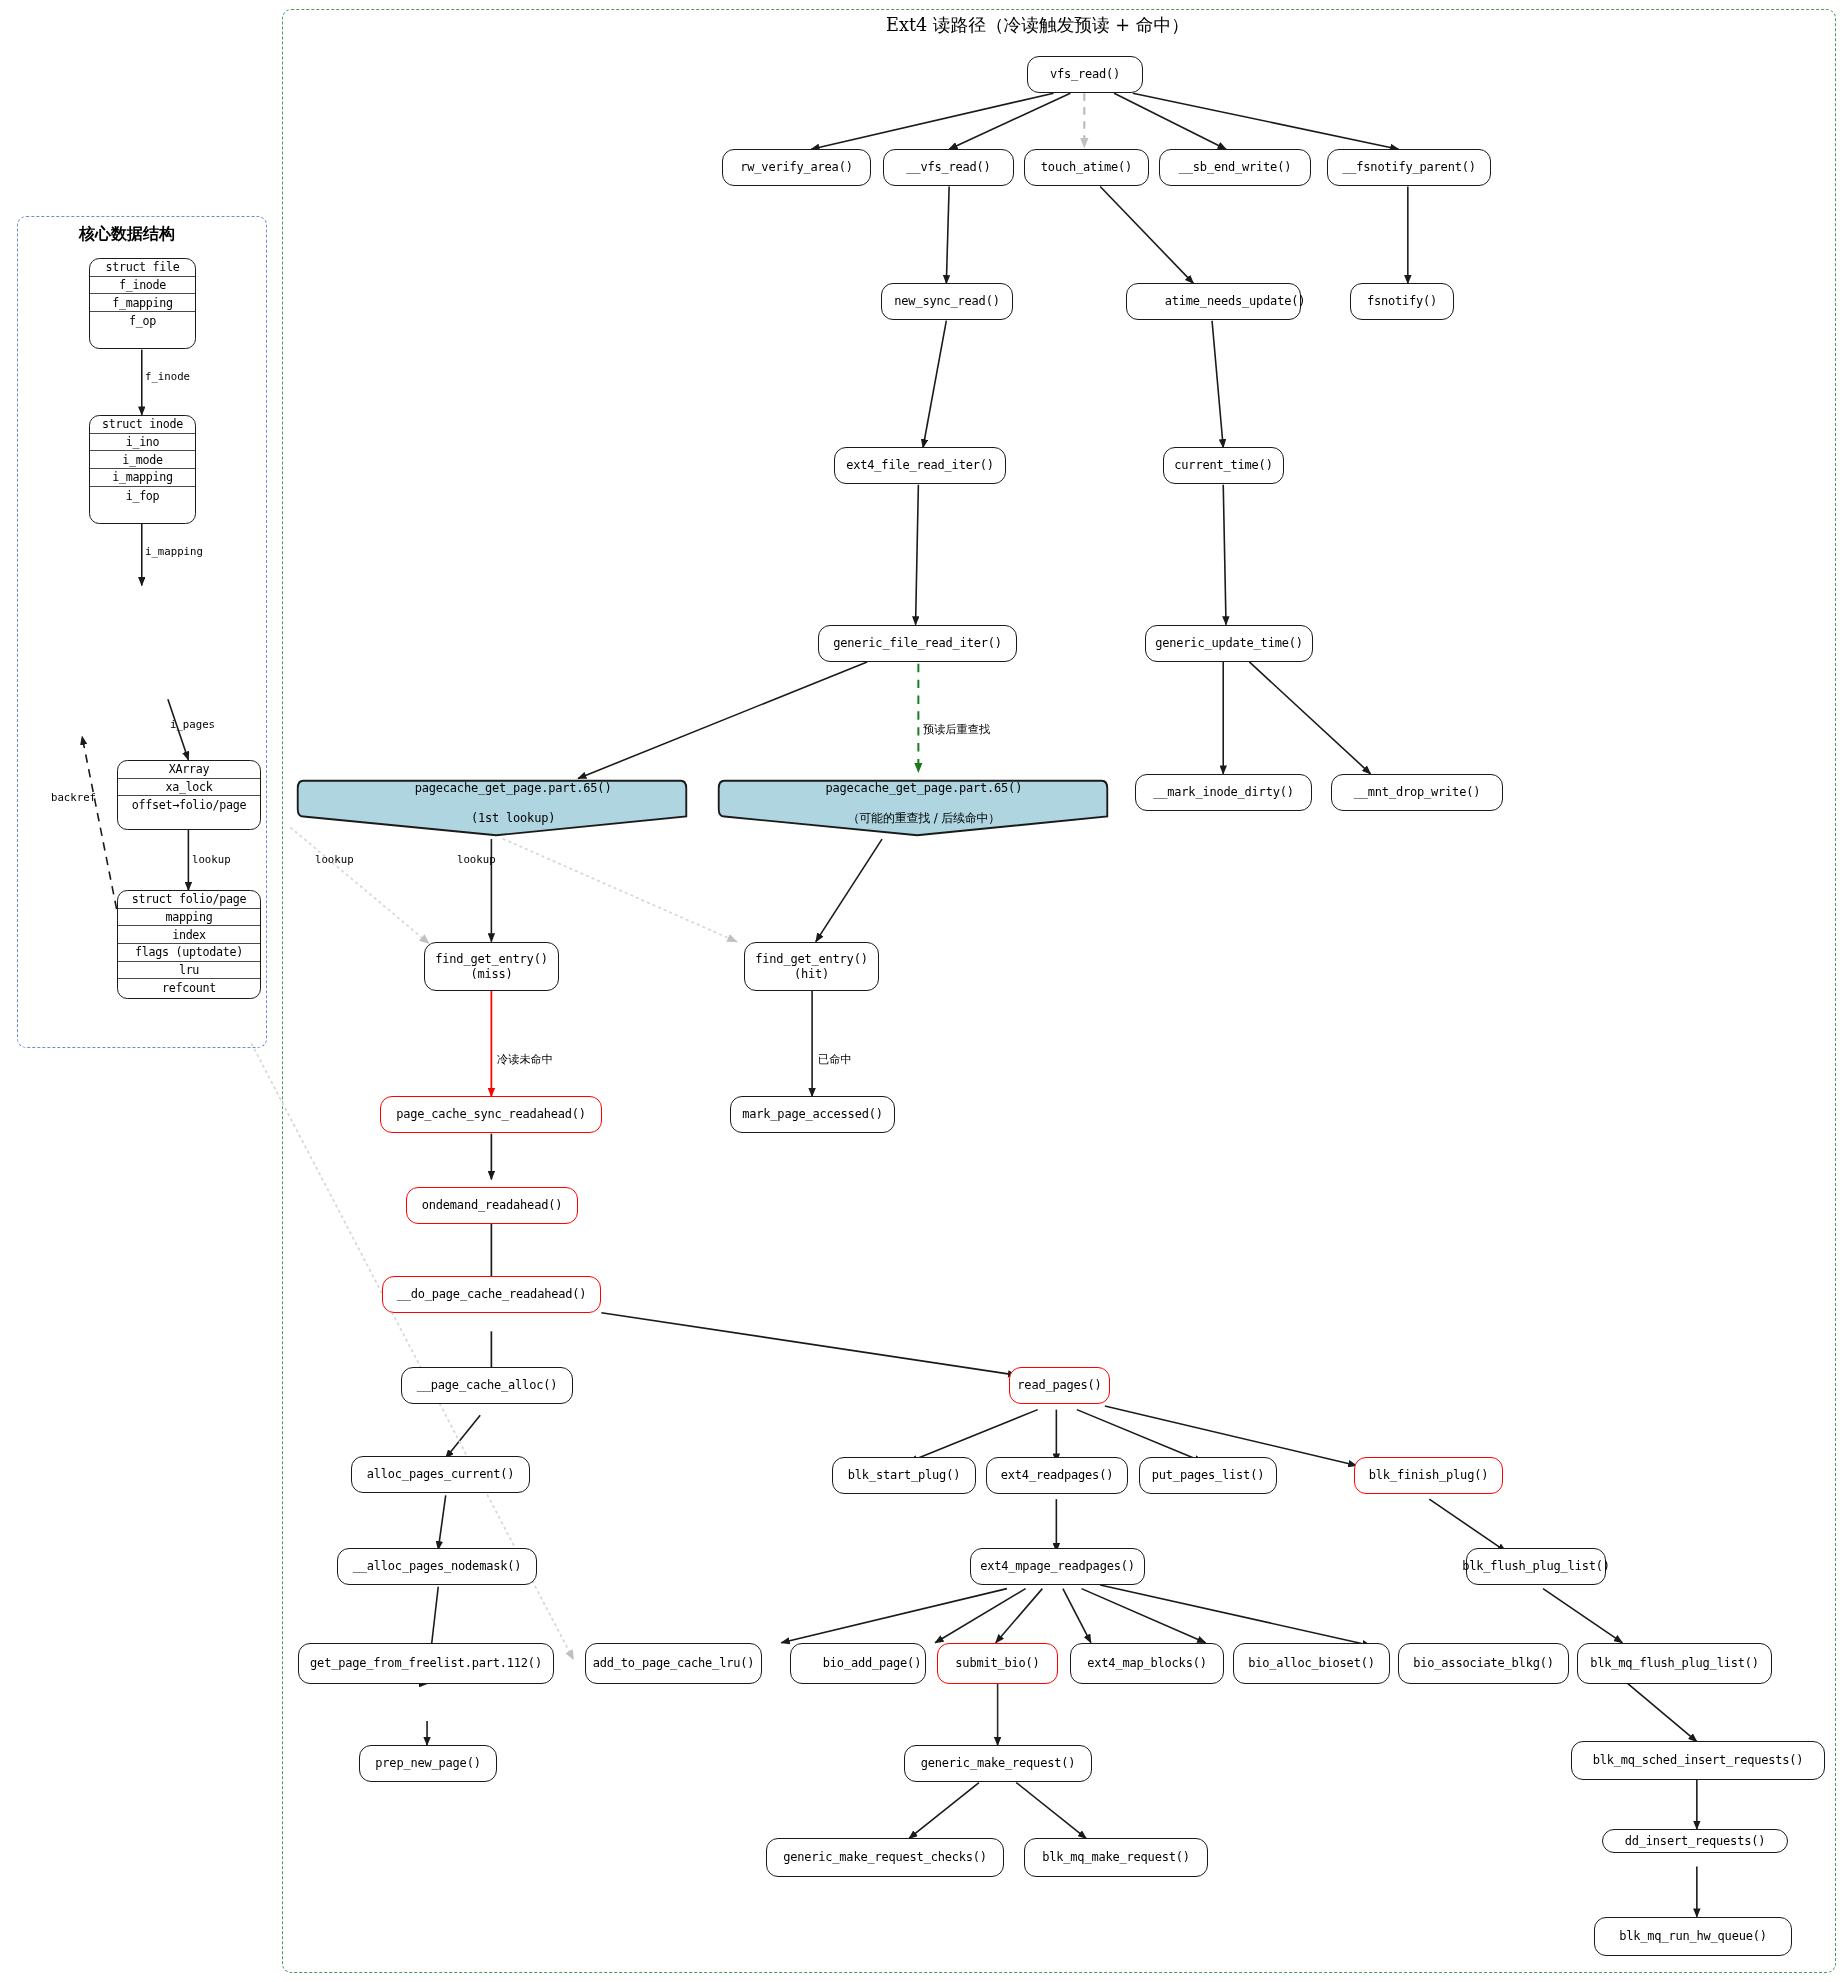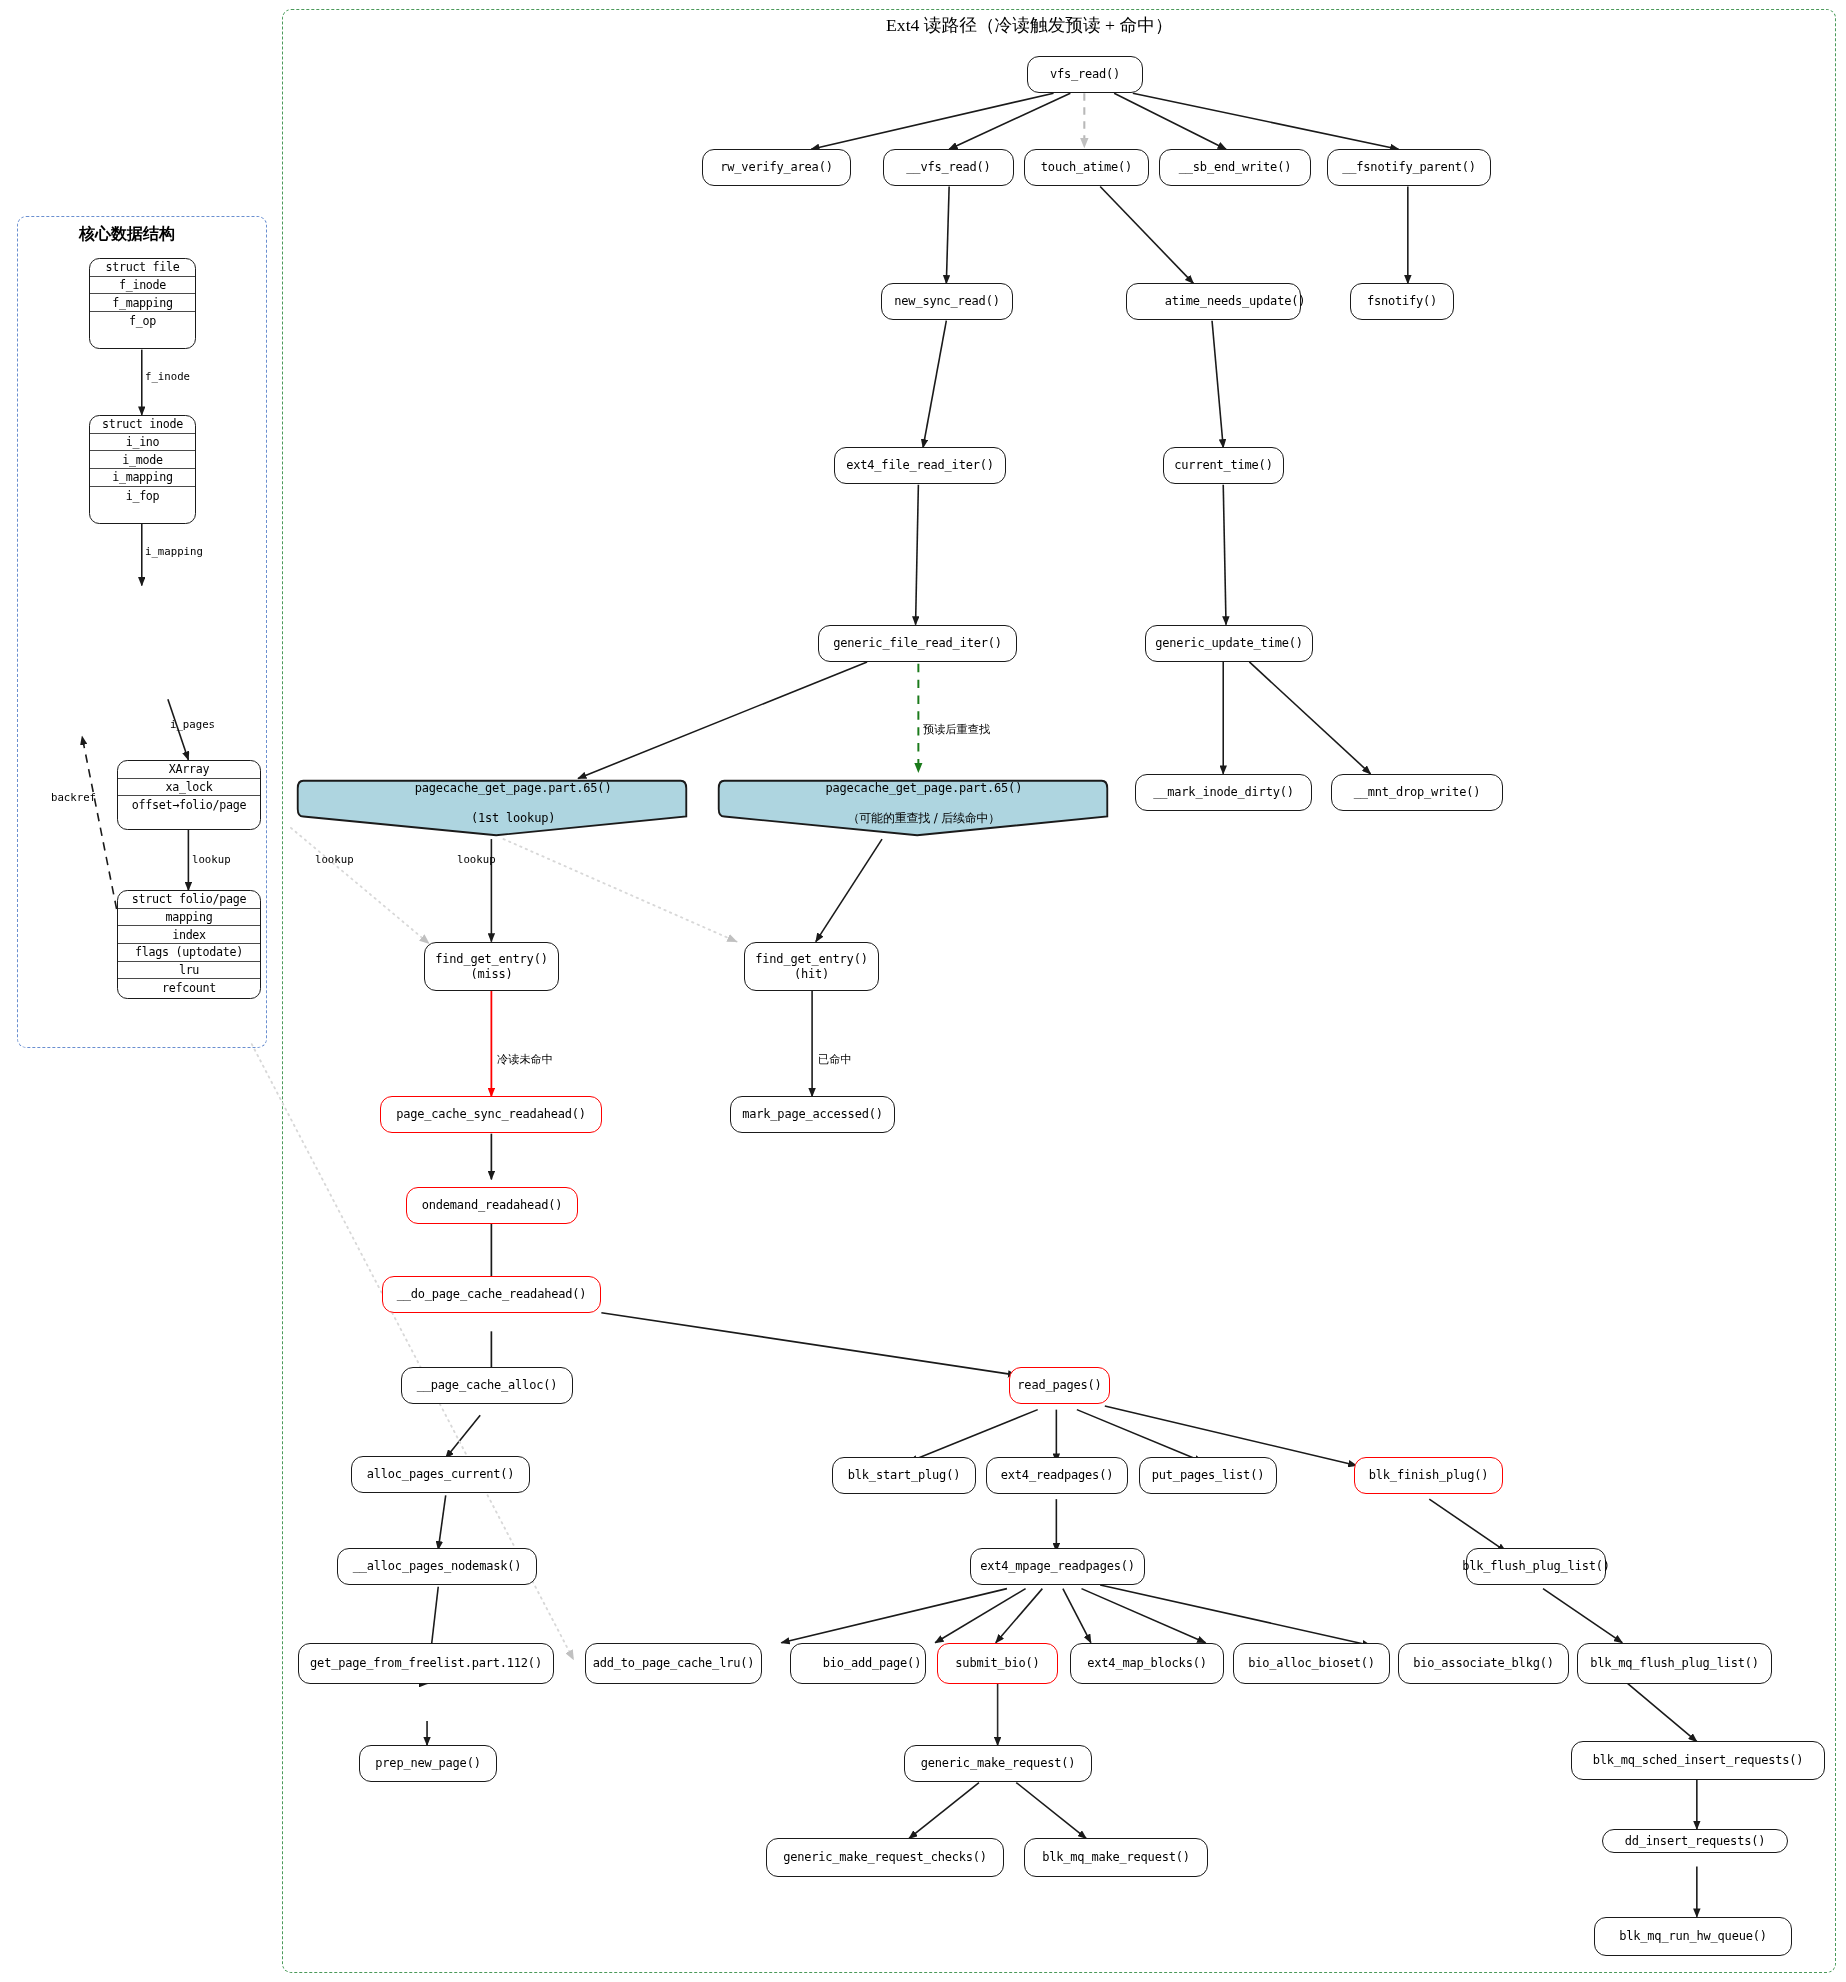--- a/index.html
+++ b/index.html
@@ -41,21 +41,21 @@
     font-size:16px;font-weight:600;color:#000;white-space:nowrap;}
 </style>
 </head>
 <body>
 
 <div id="root">
 
   <div class="cluster main" style="left:282px;top:9.3px;width:1552px;height:1962px;"></div>
   <div class="cluster side" style="left:17px;top:216px;width:248px;height:830px;"></div>
 
-  <div class="cluster-title" style="left:886px;top:13px;font-size:17.7px;font-family:Liberation Serif, serif;">Ext4 读路径（冷读触发预读 + 命中）</div>
+  <div class="cluster-title" style="left:886px;top:13px;font-size:17.7px;">Ext4 读路径（冷读触发预读 + 命中）</div>
   <div class="sidetitle" style="left:79px;top:224px;">核心数据结构</div>
 
   <svg id="edges" viewBox="0 0 1981 2127">
     <defs>
       <marker id="ah" markerWidth="10" markerHeight="8" refX="9" refY="4" orient="auto" markerUnits="userSpaceOnUse">
         <path d="M0,0 L10,4 L0,8 z" fill="#1a1a1a"></path>
       </marker>
       <marker id="ahr" markerWidth="10" markerHeight="8" refX="9" refY="4" orient="auto" markerUnits="userSpaceOnUse">
         <path d="M0,0 L10,4 L0,8 z" fill="#ff0000"></path>
       </marker>
@@ -201,21 +201,21 @@
     <div class="rrow">struct folio/page</div>
     <div class="rrow">mapping</div>
     <div class="rrow">index</div>
     <div class="rrow">flags (uptodate)</div>
     <div class="rrow">lru</div>
     <div class="rrow">refcount</div>
   </div>
 
   <div class="node" style="left:1027px;top:56px;width:116px;height:37px;">vfs_read()</div>
 
-  <div class="node" style="left:702px;top:149px;width:149px;height:37px;">rw_verify_area()</div>
+  <div class="node" style="left:722px;top:149px;width:149px;height:37px;">rw_verify_area()</div>
   <div class="node" style="left:883px;top:149px;width:131px;height:37px;">__vfs_read()</div>
   <div class="node" style="left:1024px;top:149px;width:125px;height:37px;">touch_atime()</div>
   <div class="node" style="left:1159px;top:149px;width:152px;height:37px;">__sb_end_write()</div>
   <div class="node" style="left:1327px;top:149px;width:164px;height:37px;">__fsnotify_parent()</div>
 
   <div class="node" style="left:881px;top:283px;width:132px;height:37px;">new_sync_read()</div>
   <div class="node" style="left:1126px;top:283px;width:175px;height:37px;padding-left:43px;">atime_needs_update()</div>
   <div class="node" style="left:1350px;top:283px;width:104px;height:37px;">fsnotify()</div>
 
   <div class="node" style="left:834px;top:447px;width:172px;height:37px;">ext4_file_read_iter()</div>

